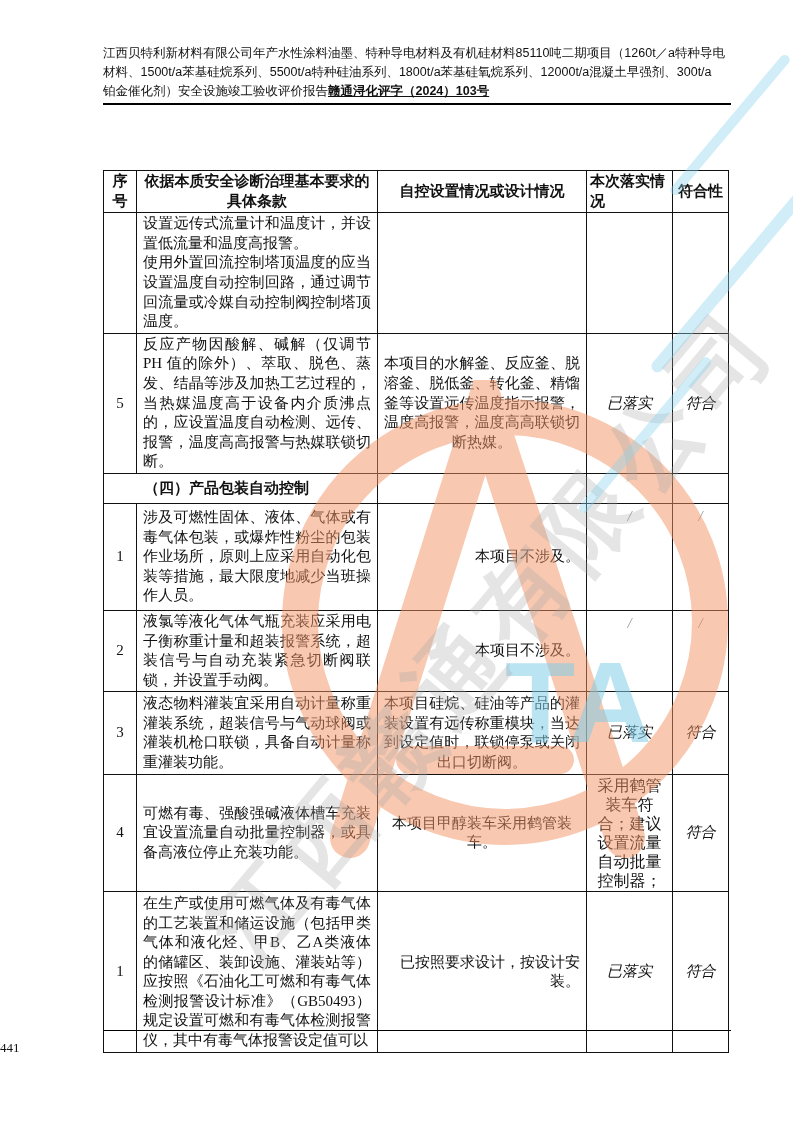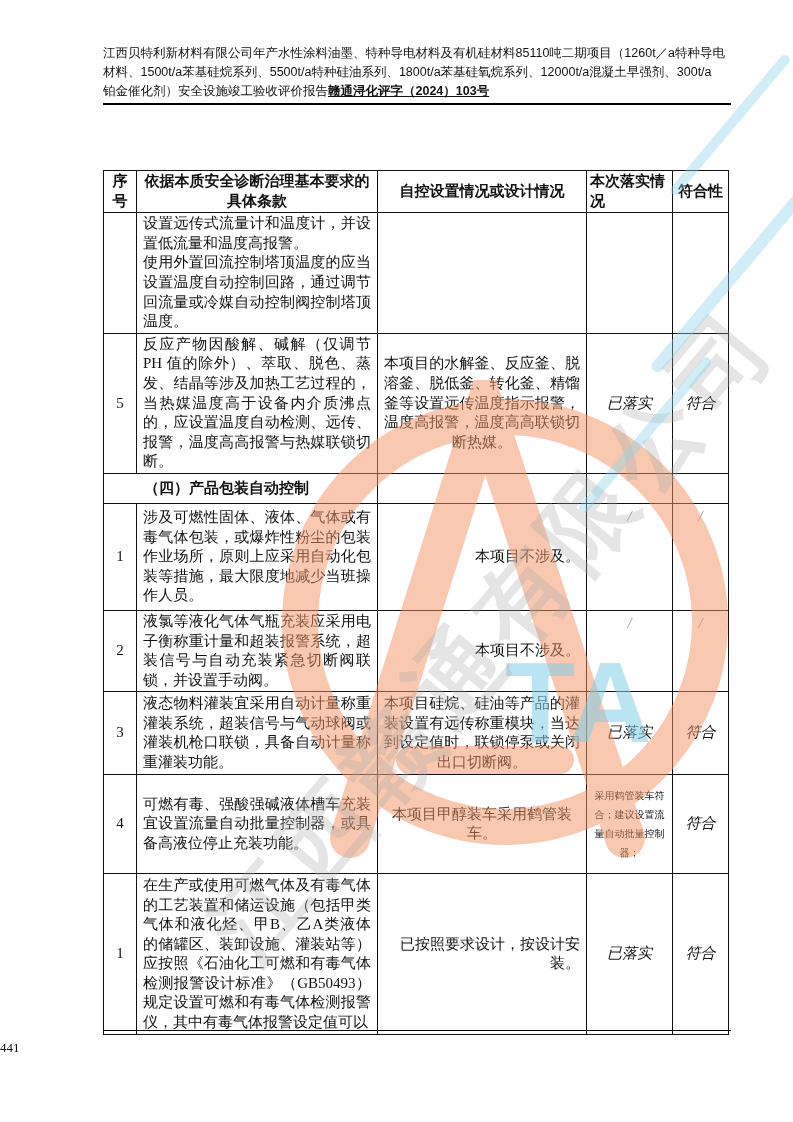--- a/index.html
+++ b/index.html
@@ -31,21 +31,21 @@
   }
   .tbl th { font-weight:bold; text-align:center; padding:1px 3px; }
   .tbl th.th-left { text-align:left; }
   td.num   { text-align:center; padding:1px 2px; }
   td.clause{ text-align:justify; white-space:pre-line; }
   td.ctl   { white-space:pre-line; }
   .just-center { text-align:justify; text-align-last:center; }
   .txt-center  { text-align:center; }
   .txt-left    { text-align:right; }
   td.impl, td.conf { text-align:center; padding:19px 3px;font-style:italic; }
-  td.impl-small { font-size:10px; line-height:19px; text-align:center; }
+  td.impl-small { font-size:16px; line-height:19px; text-align:center; }
   td.slash { vertical-align:top; color:#999; padding-top:3px; text-align:center; }
   td.sec { font-weight:bold; text-align:left; }
   td.sec4 { padding-left:40px; }
   td.sec5 { padding-left:16px; }
 
   
   .footer-rule { position:absolute; left:103px; top:1030px; width:628px; border-top:1.5px solid #000; }
   .page-number { position:absolute; left:0; top:1040px; width:100%; text-align:left; font-size:13px; }
 
   

